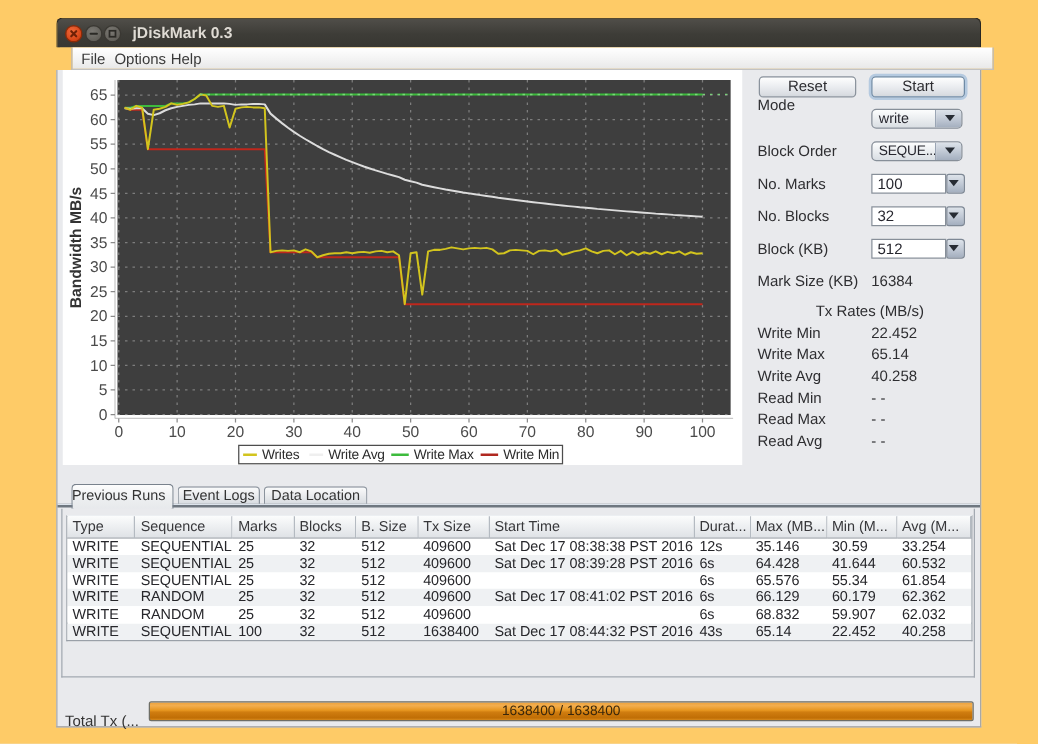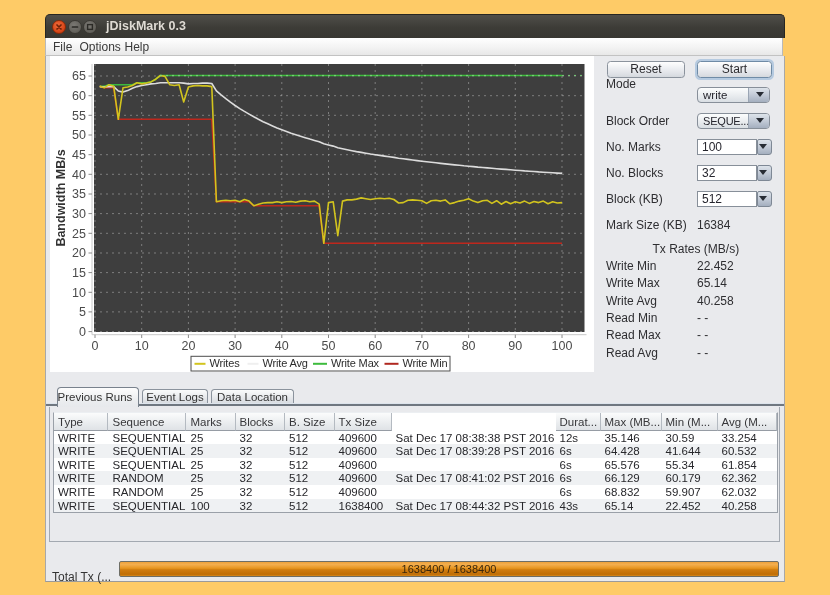--- a/index.html
+++ b/index.html
@@ -6,21 +6,21 @@
   body{width:830px;height:595px;background:#fecb67;font-family:"Liberation Sans",sans-serif;position:relative;overflow:hidden;}
   #win{position:absolute;left:45px;top:14px;width:740px;height:567px;}
   #titlebar{position:absolute;left:0;top:0;width:738px;height:23px;border:1px solid #272622;border-bottom:none;border-radius:5px 5px 0 0;background:linear-gradient(#504e49,#3d3c37 55%,#383732);}
   .tbtn{position:absolute;top:6px;width:12px;height:12px;border-radius:50%;}
   #btn-close{left:6.5px;background:radial-gradient(circle at 40% 35%,#ef6a3b,#d9481a 60%,#b8380d);border:1px solid #8c2a08;}
   #btn-min,#btn-max{background:radial-gradient(circle at 40% 35%,#7a7873,#64625c 65%,#55534d);border:1px solid #3a3833;}
   #btn-min{left:22.8px;}
   #btn-max{left:38.3px;}
   .tbtn svg{position:absolute;left:0;top:0;}
   #title-text{position:absolute;left:61px;top:0;height:24px;line-height:24px;color:#dfdbd4;font-size:12.5px;font-weight:bold;}
-  #menubar{position:absolute;left:0;top:24px;width:736px;height:17px;background:linear-gradient(#ffffff,#f2f2f2 60%,#e8e8e8);border-left:1px solid #b9b9b9;border-right:1px solid #b9b9b9;border-bottom:1px solid #c2c2c2;}
+  #menubar{position:absolute;left:12px;top:24px;width:736px;height:17px;background:linear-gradient(#ffffff,#f2f2f2 60%,#e8e8e8);border-left:1px solid #b9b9b9;border-right:1px solid #b9b9b9;border-bottom:1px solid #c2c2c2;}
   .menuitem{position:absolute;top:0;height:17px;line-height:18px;font-size:12px;color:#3a3a3a;}
   #content{position:absolute;left:0;top:42px;width:738px;height:525px;background:#e9eaed;border-left:1px solid #a8a8a8;border-right:1px solid #a8a8a8;border-bottom:1px solid #9a9a9a;}
   
   #chart{position:absolute;left:4px;top:0px;width:544px;height:316px;}
   
   .rlabel{position:absolute;left:560px;height:14px;line-height:14px;font-size:12px;color:#2e2e31;}
   .rvalue{position:absolute;left:651px;height:14px;line-height:14px;font-size:12px;color:#2e2e31;}
   .nbtn{position:absolute;height:15px;border:1px solid #8b939d;border-radius:3.5px;background:linear-gradient(#fefefe,#eef0f3 40%,#dcdfe4 85%,#d4d8dd);font-size:12px;color:#2c2c30;text-align:center;line-height:15.5px;}
   .combo{position:absolute;left:651px;width:71px;height:14px;border:1px solid #878f99;border-radius:4px;background:linear-gradient(#fcfdfd,#e9ecef 55%,#d9dee3);}
   .combo .arr{position:absolute;right:0;top:0;width:20px;height:14px;border-left:1px solid #9aa5b4;border-radius:0 3px 3px 0;background:linear-gradient(#dde3ea,#c2cad6 50%,#a4afbf);}
@@ -188,20 +188,23 @@
         </div>
         <div class="hdr" style="left:182.0px;width:48.5px;">
           <span style="position:absolute;left:4.0px;">Blocks</span>
         </div>
         <div class="hdr" style="left:231.5px;width:48.5px;">
           <span style="position:absolute;left:4.0px;">B. Size</span>
         </div>
         <div class="hdr" style="left:281.0px;width:56.0px;">
           <span style="position:absolute;left:4.0px;">Tx Size</span>
         </div>
+        <div class="hdr" style="left:338.0px;width:163.0px;">
+          <span style="position:absolute;left:4.0px;">Start Time</span>
+        </div>
         <div class="hdr" style="left:502.0px;width:44.0px;">
           <span style="position:absolute;left:4.0px;">Durat...</span>
         </div>
         <div class="hdr" style="left:547.0px;width:60.0px;">
           <span style="position:absolute;left:4.0px;">Max (MB...</span>
         </div>
         <div class="hdr" style="left:608.0px;width:55.0px;">
           <span style="position:absolute;left:4.0px;">Min (M...</span>
         </div>
         <div class="hdr" style="left:664.0px;width:58.0px;">

